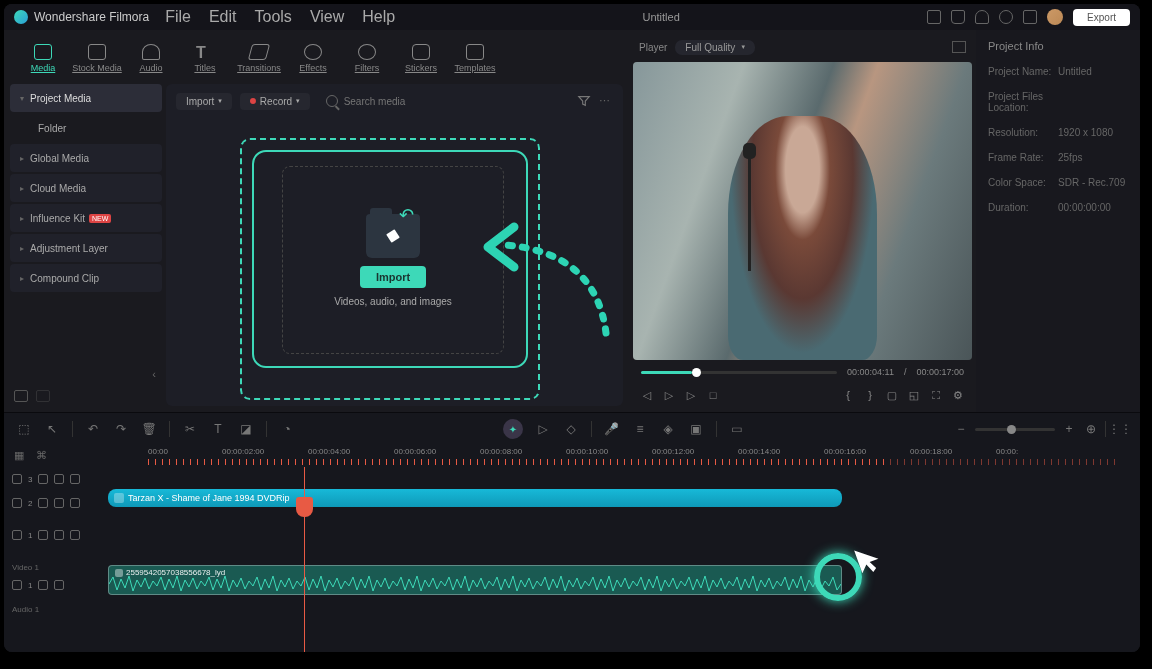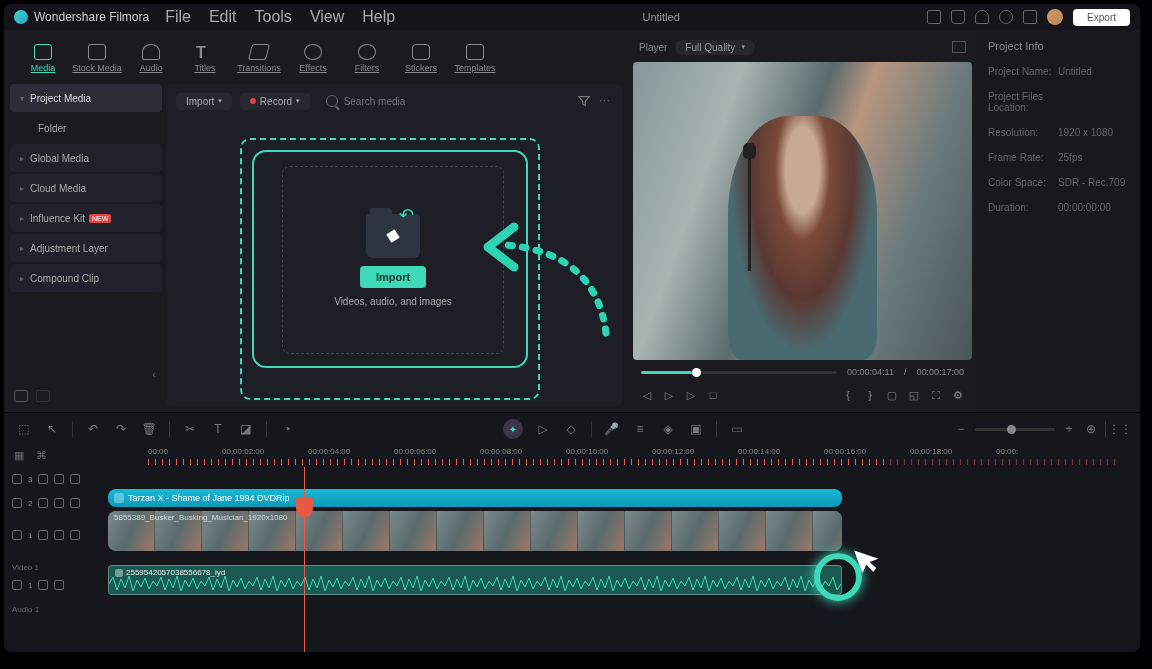--- a/index.html
+++ b/index.html
@@ -448,39 +448,20 @@
             <div class="tl-th-icon"></div>
           </div>
         <div class="tl-track-label">Audio 1</div>
       </div>
 
       <div class="tl-lanes">
         <div class="tl-clip clip-title">
           <div class="clip-title-icon"></div>
           <span>Tarzan X - Shame of Jane 1994 DVDRip</span>
         </div>
-        <div class="tl-clip clip-video">
-          <span class="clip-video-label">5855389_Busker_Busking_Musician_1920x1080</span>
-          <div class="vthumb"></div>
-            <div class="vthumb"></div>
-            <div class="vthumb"></div>
-            <div class="vthumb"></div>
-            <div class="vthumb"></div>
-            <div class="vthumb"></div>
-            <div class="vthumb"></div>
-            <div class="vthumb"></div>
-            <div class="vthumb"></div>
-            <div class="vthumb"></div>
-            <div class="vthumb"></div>
-            <div class="vthumb"></div>
-            <div class="vthumb"></div>
-            <div class="vthumb"></div>
-            <div class="vthumb"></div>
-            <div class="vthumb"></div>
-        </div>
         <div class="tl-clip clip-audio">
           <div class="clip-audio-label">
               <div class="clip-audio-icon"></div>
               <span>2559542057038556678_lyd</span>
             </div>
           <svg class="wave" viewBox="0 0 734 20" preserveAspectRatio="none">
             <path d="M0 10 L4 3 L8 16 L12 5 L16 14 L20 2 L24 17 L28 6 L32 13 L36 4 L40 15 L44 7 L48 12 L52 3 L56 16 L60 5 L64 14 L68 2 L72 17 L76 6 L80 13 L84 4 L88 15 L92 7 L96 12 L100 3 L104 16 L108 5 L112 14 L116 2 L120 17 L124 6 L128 13 L132 4 L136 15 L140 7 L144 12 L148 3 L152 16 L156 5 L160 14 L164 2 L168 17 L172 6 L176 13 L180 4 L184 15 L188 7 L192 12 L196 3 L200 16 L204 5 L208 14 L212 2 L216 17 L220 6 L224 13 L228 4 L232 15 L236 7 L240 12 L244 3 L248 16 L252 5 L256 14 L260 2 L264 17 L268 6 L272 13 L276 4 L280 15 L284 7 L288 12 L292 3 L296 16 L300 5 L304 14 L308 2 L312 17 L316 6 L320 13 L324 4 L328 15 L332 7 L336 12 L340 3 L344 16 L348 5 L352 14 L356 2 L360 17 L364 6 L368 13 L372 4 L376 15 L380 7 L384 12 L388 3 L392 16 L396 5 L400 14 L404 2 L408 17 L412 6 L416 13 L420 4 L424 15 L428 7 L432 12 L436 3 L440 16 L444 5 L448 14 L452 2 L456 17 L460 6 L464 13 L468 4 L472 15 L476 7 L480 12 L484 3 L488 16 L492 5 L496 14 L500 2 L504 17 L508 6 L512 13 L516 4 L520 15 L524 7 L528 12 L532 3 L536 16 L540 5 L544 14 L548 2 L552 17 L556 6 L560 13 L564 4 L568 15 L572 7 L576 12 L580 3 L584 16 L588 5 L592 14 L596 2 L600 17 L604 6 L608 13 L612 4 L616 15 L620 7 L624 12 L628 3 L632 16 L636 5 L640 14 L644 2 L648 17 L652 6 L656 13 L660 4 L664 15 L668 7 L672 12 L676 3 L680 16 L684 5 L688 14 L692 2 L696 17 L700 6 L704 13 L708 4 L712 15 L716 7 L720 12 L724 3 L728 16 L732 10" fill="none" stroke="#3dd9b8" stroke-width="1"></path>
           </svg>
         </div>
         <div class="cursor-highlight"></div>

